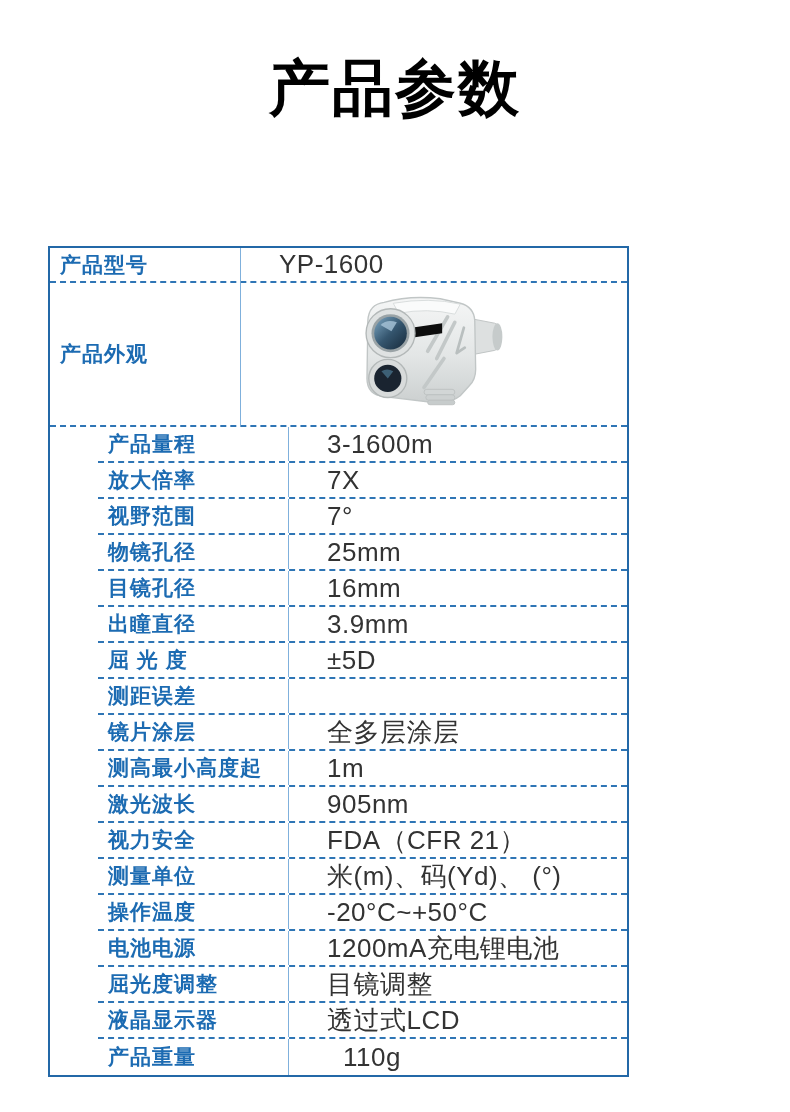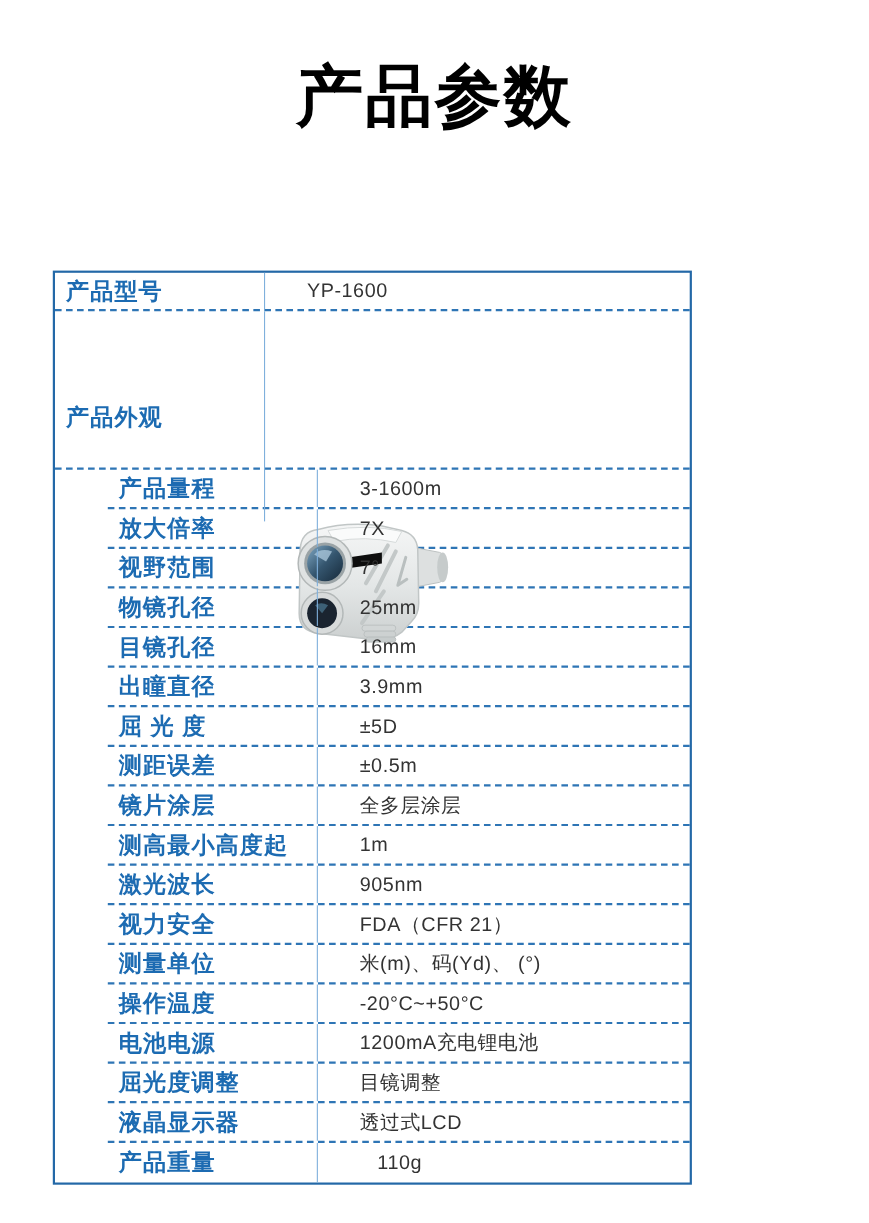--- a/index.html
+++ b/index.html
@@ -28,42 +28,42 @@
     border: 2px solid #2368a7;
     background: #ffffff;
   }
   .spec-row {
     display: flex;
     align-items: stretch;
     border-bottom: 2px dashed #2e75b5;
   }
   .spec-row:last-child { border-bottom: none; gap: 16px; }
   .row-model { height: 35px; }
-  .row-image { height: 144px; flex-direction: column; }
+  .row-image { height: 144px; }
   .row-spec  { height: 36px; margin-left: 48px; }
   .cell-label {
     width: 191px;
     flex: 0 0 191px;
     border-right: 1px solid #7fb0dc;
     display: flex;
     align-items: center;
     padding-left: 10px;
     color: #1c6bb2;
     font-weight: 700;
     font-size: 21px;
     letter-spacing: 1px;
     white-space: nowrap;
   }
   .cell-value {
     flex: 1 1 auto;
     display: flex;
     align-items: center;
     padding-left: 38px;
     color: #333333;
-    font-size: 18px;
+    font-size: 26px;
     letter-spacing: 0.5px;
     white-space: nowrap;
   }
   .cell-value.image-cell {
     padding-left: 0;
     justify-content: center;
   }
   .device-svg { display: block; }
 </style>
 </head>
@@ -143,21 +143,20 @@
       <div class="spec-row row-spec">
     <div class="cell-label">出瞳直径</div>
     <div class="cell-value">3.9mm</div>
   </div>
       <div class="spec-row row-spec">
     <div class="cell-label">屈 光 度</div>
     <div class="cell-value">±5D</div>
   </div>
       <div class="spec-row row-spec">
     <div class="cell-label">测距误差</div>
-    <div class="cell-value">±0.5m</div>
   </div>
       <div class="spec-row row-spec">
     <div class="cell-label">镜片涂层</div>
     <div class="cell-value">全多层涂层</div>
   </div>
       <div class="spec-row row-spec">
     <div class="cell-label">测高最小高度起</div>
     <div class="cell-value">1m</div>
   </div>
       <div class="spec-row row-spec">

